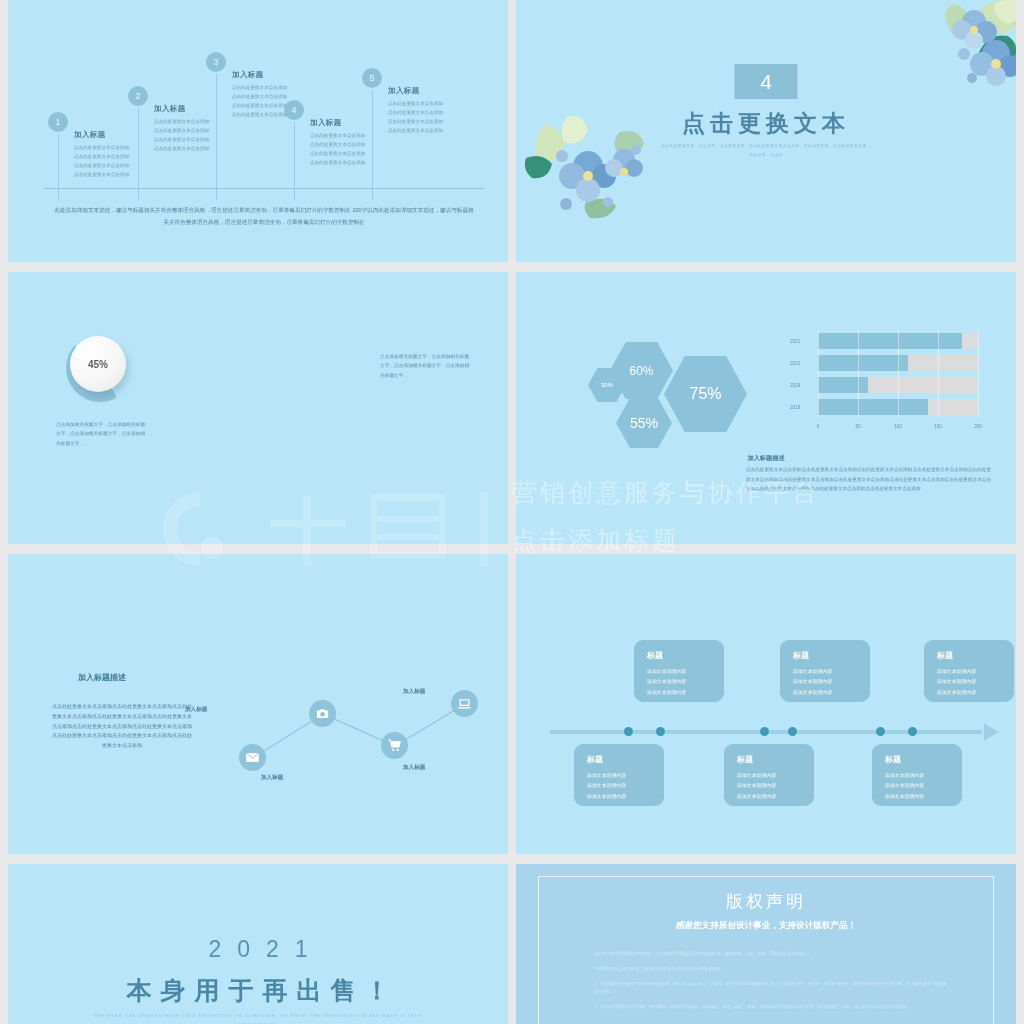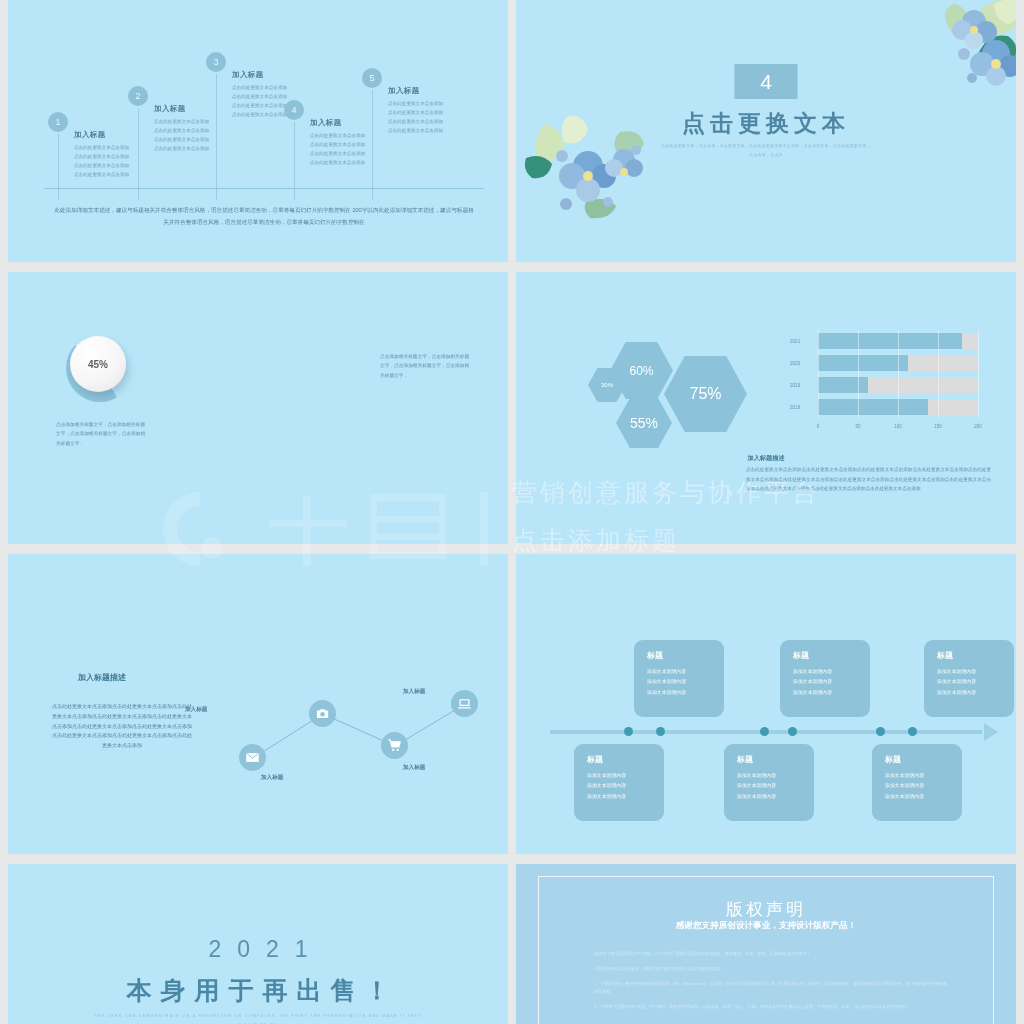--- a/index.html
+++ b/index.html
@@ -103,21 +103,21 @@
     position:absolute;width:27px;height:27px;border-radius:50%;
     background:#8fc3d9;display:flex;align-items:center;justify-content:center;
   }
   .node svg{width:15px;height:15px;fill:#fff;}
   .node-lbl{position:absolute;font-size:5.6px;color:#4b7f9a;font-weight:bold;white-space:nowrap;}
   
   .tl-line{position:absolute;left:34px;top:176px;right:34px;height:4px;background:#9ed0e4;}
   .tl-arrow{position:absolute;right:18px;top:169px;width:0;height:0;border-left:14px solid #9ed0e4;border-top:9px solid transparent;border-bottom:9px solid transparent;}
   .tl-dot{position:absolute;width:9px;height:9px;border-radius:50%;background:#3f9cb4;top:173px;}
   .card{
-    position:absolute;width:90px;border-radius:9px;background:#8fc3d9;color:#fff;padding:10px 0 19px 0;
+    position:absolute;width:90px;border-radius:9px;background:#8fc3d9;color:#fff;padding:10px 0 4px 0;
   }
   .card .c-t{font-size:8px;font-weight:bold;margin:0 0 6px 13px;}
   .card .c-l{font-size:4.9px;line-height:2.1;margin-left:13px;}
   .card.top{top:86px;}
   .card.bot{top:190px;}
   
   .thx-year{
     position:absolute;left:0;right:0;top:72px;text-align:center;
     font-size:23px;color:#5a92ae;letter-spacing:16px;text-indent:16px;
   }
@@ -125,21 +125,21 @@
     position:absolute;left:0;right:0;top:110px;text-align:center;
     font-size:25px;color:#4a87a5;letter-spacing:9px;text-indent:9px;font-weight:bold;
   }
   .thx-sub{
     position:absolute;left:50%;transform:translateX(-50%);top:148px;width:330px;text-align:center;
     font-size:3.6px;color:#8cbed4;letter-spacing:1.3px;line-height:2.4;
   }
   
   .s8{background:#a8d5ec;}
   .s8-frame{position:absolute;left:22px;top:12px;right:22px;bottom:-6px;border:1px solid rgba(255,255,255,.75);}
-  .s8-title{position:absolute;left:0;right:0;top:26px;text-align:center;font-size:17px;color:#fff;font-family:"Liberation Serif","DejaVu Serif",serif;letter-spacing:3px;margin-top:8px;}
+  .s8-title{position:absolute;left:0;right:0;top:26px;text-align:center;font-size:17px;color:#fff;font-family:"Liberation Serif","DejaVu Serif",serif;letter-spacing:3px;}
   .s8-sub{position:absolute;left:0;right:0;top:56px;text-align:center;font-size:8.6px;color:#fff;font-family:"Liberation Serif","DejaVu Serif",serif;font-weight:bold;}
   .s8-body{position:absolute;left:78px;right:66px;top:86px;color:#cfe7f4;font-size:4.1px;line-height:2.15;}
   .s8-body p{margin:0 0 6px 0;}
   
   .wm{position:absolute;pointer-events:none;z-index:30;}
   .wm-logo{left:142px;top:486px;width:360px;height:86px;opacity:.30;}
   .wm-t1{position:absolute;left:512px;top:476px;width:360px;font-size:25px;color:rgba(255,255,255,.42);letter-spacing:3px;z-index:30;}
   .wm-t2{position:absolute;left:512px;top:524px;width:360px;font-size:25px;color:rgba(255,255,255,.42);letter-spacing:3px;z-index:30;}
 </style>
 </head>

